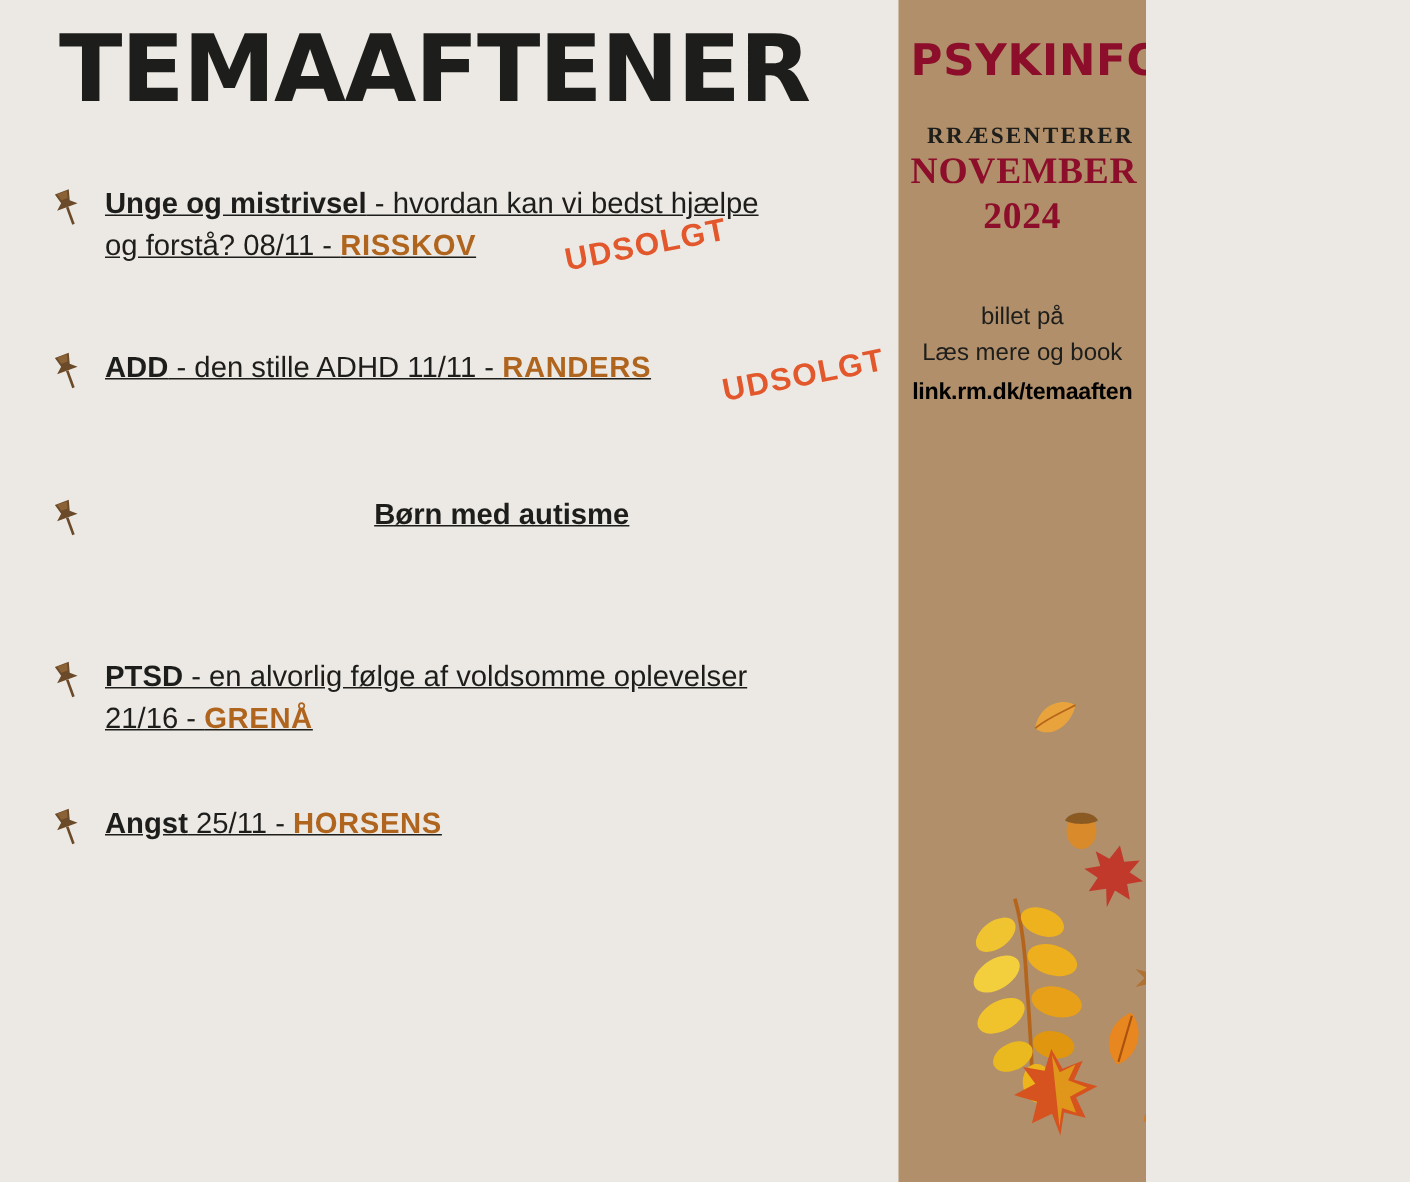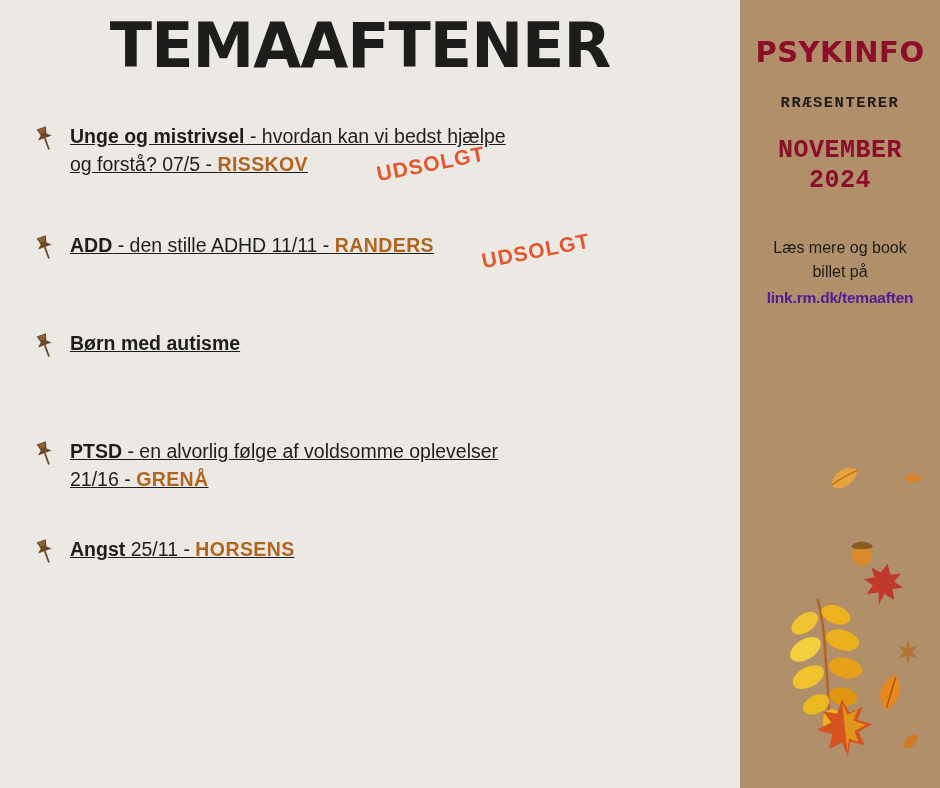--- a/index.html
+++ b/index.html
@@ -8,21 +8,21 @@
   }
   body {
     width: 940px;
     height: 788px;
     font-family: "Liberation Sans", sans-serif;
     background: #ece9e4;
     overflow: hidden;
   }
   .poster {
     position: relative;
-    width: 940px;
+    width: 764px;
     height: 788px;
     background: #ece9e4;
     display: flex;
   }
   
   .left {
     position: relative;
     width: 740px;
     height: 788px;
     background: #ece9e4;
@@ -95,49 +95,49 @@
     box-sizing: border-box;
     padding: 16px 8px 0 8px;
   }
   .brand {
     font-family: "DejaVu Sans", sans-serif;
     font-weight: bold;
     font-size: 29px;
     line-height: 1.12;
     color: #8c0e2a;
     letter-spacing: 0.5px;
-    margin-top: 20px;
+    margin-top: 8px;
   }
   .presents {
-    font-family: Liberation Mono, monospace;
+    font-family: Liberation Serif, serif;
     font-weight: bold;
     font-size: 15.5px;
     color: #1d1d1b;
     letter-spacing: 1.5px;
     margin-top: 26px;
+    text-align: right;
   }
   .month {
-    font-family: Liberation Mono, monospace;
+    font-family: Liberation Serif, serif;
     font-weight: bold;
     font-size: 25px;
     line-height: 1.2;
     color: #8c0e2a;
     letter-spacing: 0.5px;
-    margin-top: 24px;
   }
   .booking {
     font-family: "Liberation Sans", sans-serif;
     font-size: 16px;
     line-height: 1.5;
     color: #1d1d1b;
     margin-top: 40px;
   }
   .booking-link {
     display: block;
-    color: #4c1d95;
+    color: #000000;
     font-weight: bold;
     text-decoration: none;
     font-size: 15.5px;
     margin-top: 2px;
     letter-spacing: -0.2px;
   }
   .leaves {
     position: absolute;
     left: 0;
     top: 440px;
@@ -164,42 +164,42 @@
               <path d="M11 3.5 L21.5 3.5 L19.5 11 L24 15 L8.5 15 L13 11 Z" fill="#6b4a2a"></path>
               <rect x="15.2" y="15" width="1.9" height="13" fill="#6b4a2a"></rect>
               <path d="M12.5 4 L20 4 L18.6 9 L13.9 9 Z" fill="#8a6236"></path>
             </g>
           </svg>
         </span>
         <div class="event-line">
           <span class="ev-bold">Unge og mistrivsel</span><span> - hvordan kan vi bedst hjælpe</span>
         </div>
         <div class="event-line">
-          <span>og forstå? 07/5 - </span><span class="place">RISSKOV</span>
+          <span>og forstå? 08/11 - </span><span class="place">RISSKOV</span>
         </div>
         <span class="sold-out so-1">UDSOLGT</span>
       </div>
 
       <div class="event" style="margin-top:52px;">
         <span class="pin">
           <svg viewBox="0 0 32 32" width="30" height="30">
             <g transform="rotate(-20 16 16)">
               <path d="M11 3.5 L21.5 3.5 L19.5 11 L24 15 L8.5 15 L13 11 Z" fill="#6b4a2a"></path>
               <rect x="15.2" y="15" width="1.9" height="13" fill="#6b4a2a"></rect>
               <path d="M12.5 4 L20 4 L18.6 9 L13.9 9 Z" fill="#8a6236"></path>
             </g>
           </svg>
         </span>
         <div class="event-line">
           <span class="ev-bold">ADD</span><span> - den stille ADHD 11/11 - </span><span class="place">RANDERS</span>
         </div>
         <span class="sold-out so-2">UDSOLGT</span>
       </div>
 
-      <div class="event" style="margin-top:20px;">
+      <div class="event" style="margin-top:20px;text-align:center;">
         <span class="pin">
           <svg viewBox="0 0 32 32" width="30" height="30">
             <g transform="rotate(-20 16 16)">
               <path d="M11 3.5 L21.5 3.5 L19.5 11 L24 15 L8.5 15 L13 11 Z" fill="#6b4a2a"></path>
               <rect x="15.2" y="15" width="1.9" height="13" fill="#6b4a2a"></rect>
               <path d="M12.5 4 L20 4 L18.6 9 L13.9 9 Z" fill="#8a6236"></path>
             </g>
           </svg>
         </span>
         <div class="event-line">
@@ -250,22 +250,22 @@
     </div>
 
     <div class="presents">RRÆSENTERER</div>
 
     <div class="month">
       <div>NOVEMBER</div>
       <div>2024</div>
     </div>
 
     <div class="booking">
+      <div>billet på</div>
       <div>Læs mere og book</div>
-      <div>billet på</div>
       <a class="booking-link" href="#">link.rm.dk/temaaften</a>
     </div>
 
     <svg class="leaves" viewBox="0 0 200 348">
 
       <g transform="translate(88,34) rotate(-15)">
         <path d="M0 12 C6 -2 22 -4 30 4 C24 16 8 22 0 12 Z" fill="#e8a33d"></path>
         <path d="M0 12 C8 8 20 6 30 4" stroke="#b4651b" stroke-width="1.2" fill="none"></path>
       </g>
 

